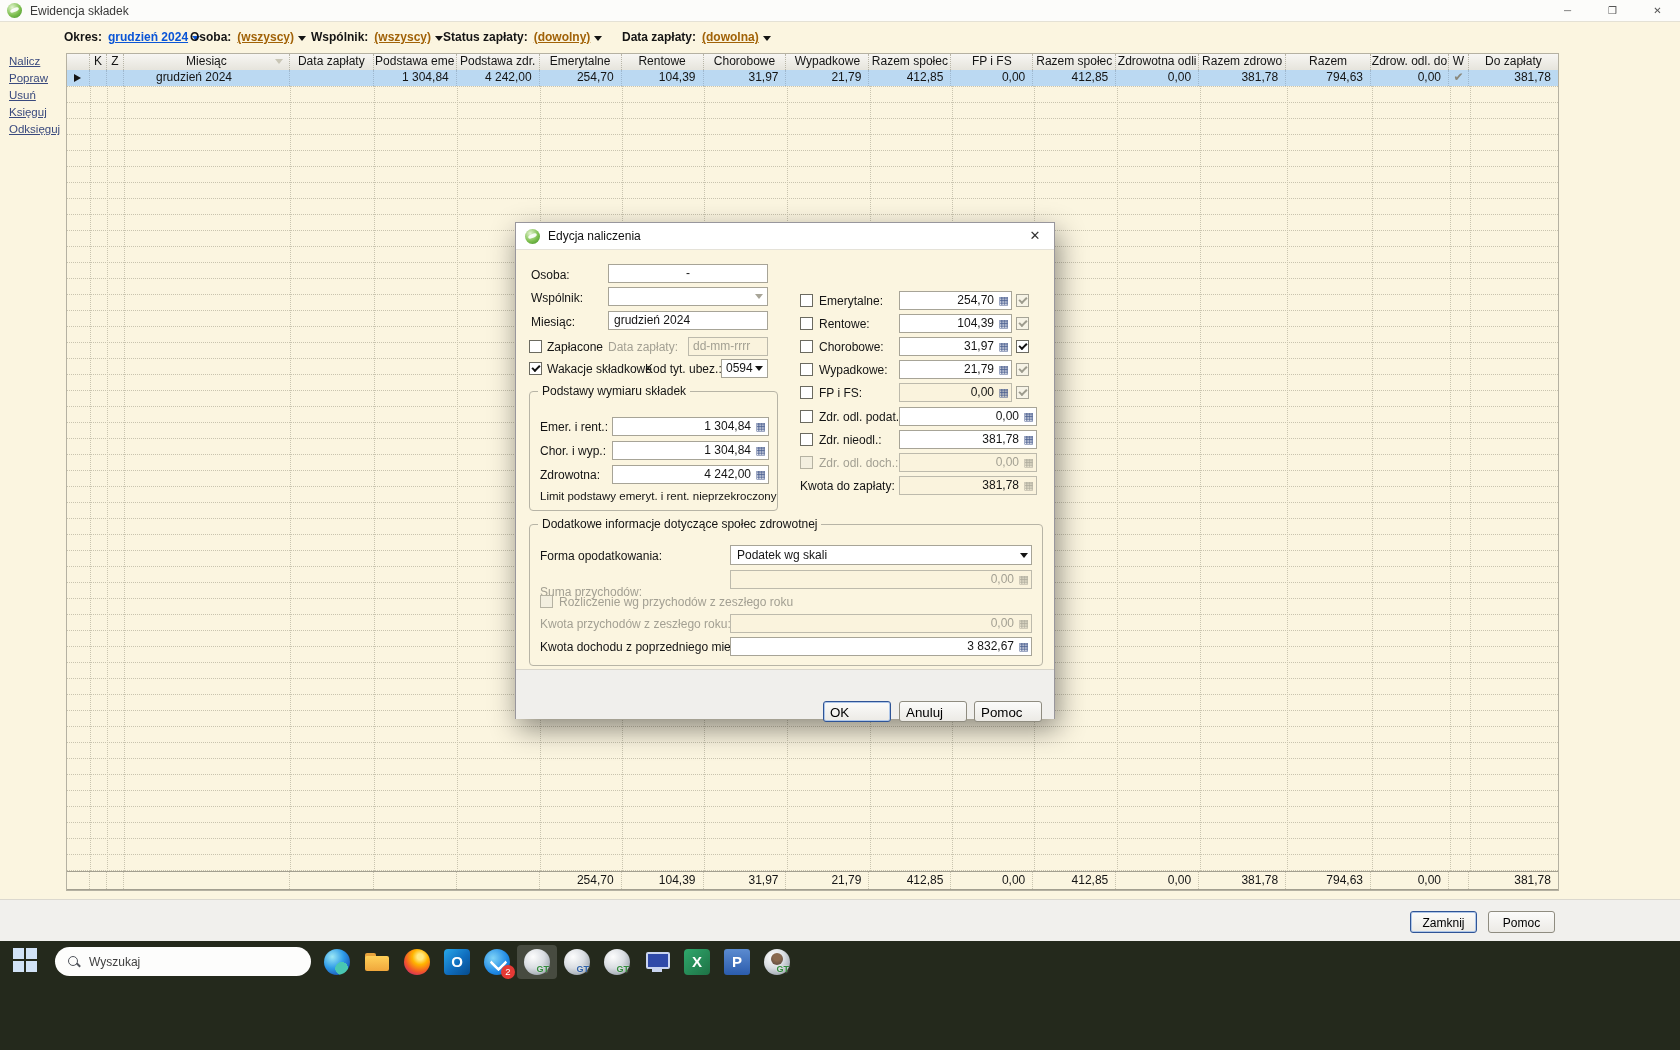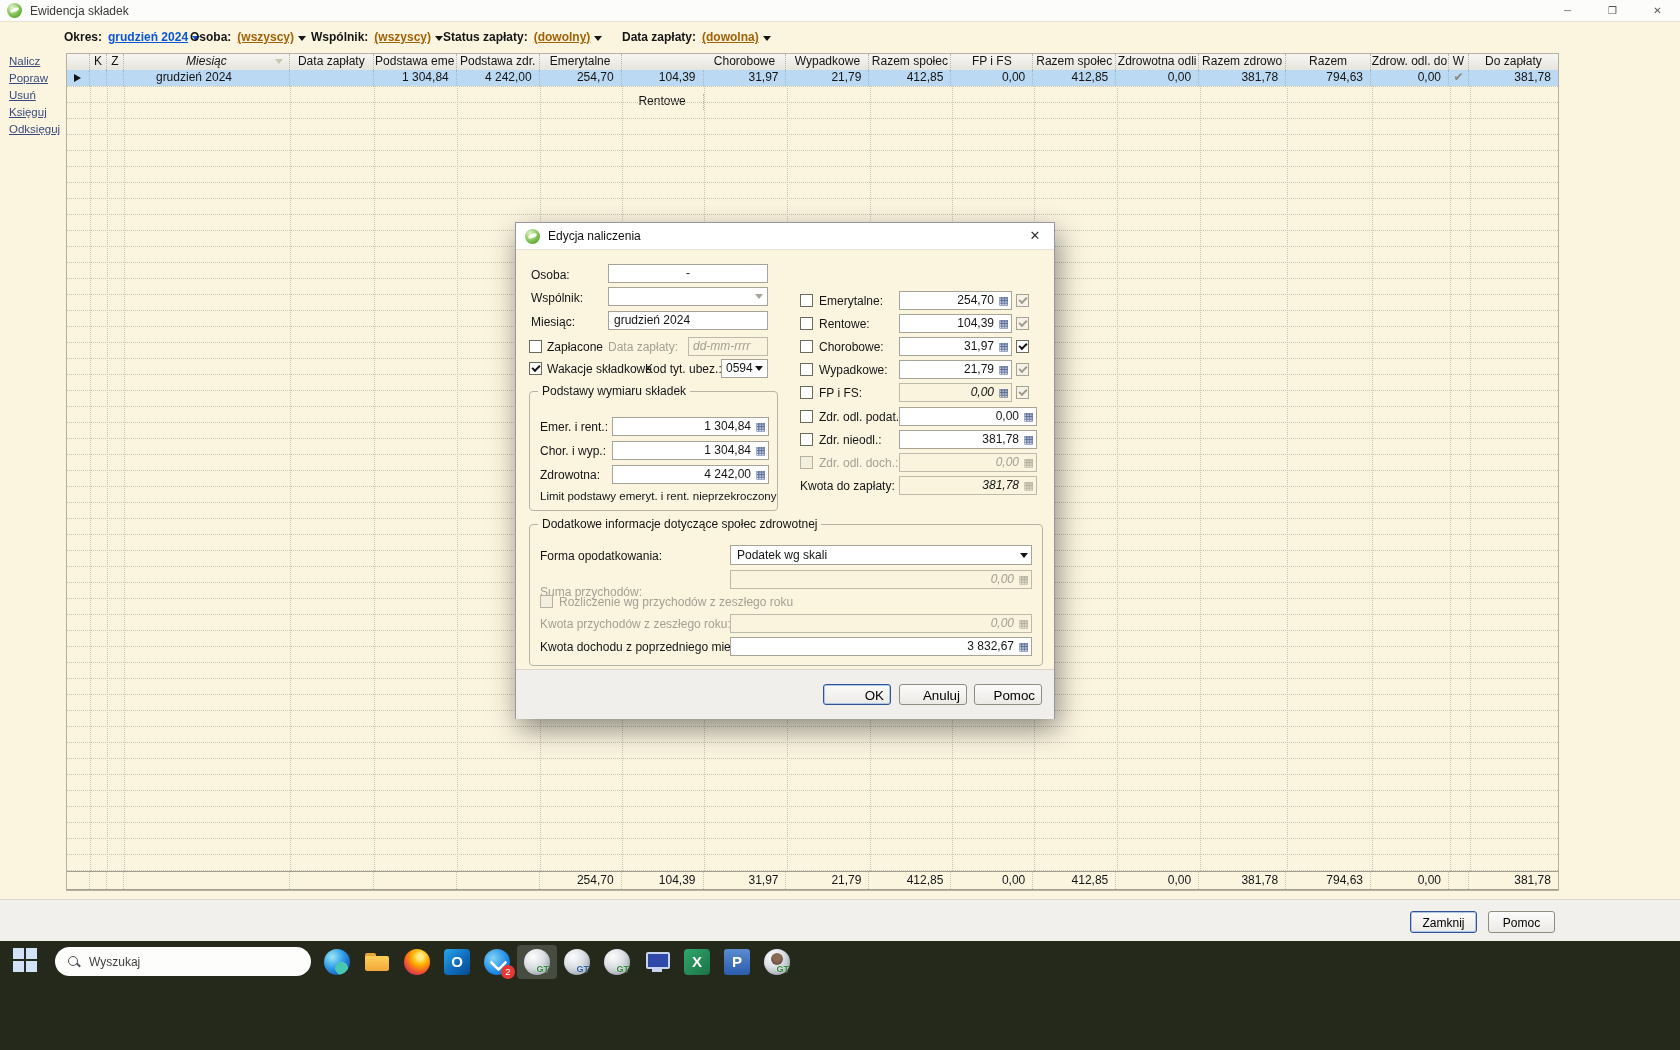--- a/index.html
+++ b/index.html
@@ -66,38 +66,38 @@
              border-bottom:1px solid #E5E2D8;display:flex;align-items:center;}
   .dlg-title .gt-ico{margin-left:9px;}
   .dlg-title-text{margin-left:8px;color:#111;}
   .dlg-close{position:absolute;right:10px;top:4px;width:18px;height:18px;text-align:center;
              line-height:18px;color:#333;font-size:13px;cursor:pointer;}
   .dlabel{position:absolute;white-space:nowrap;}
   .dlabel.dim{color:#A3A093;}
   .field{position:absolute;height:19px;background:#fff;border:1px solid #A7A497;box-sizing:border-box;
          line-height:17px;overflow:hidden;white-space:nowrap;}
   .field.num{text-align:right;padding-right:17px;}
-  .field.dis{background:#FAF3DD;border-color:#BDBAAC;font-style:italic;}
+  .field.dis{background:#FAF3DD;border-color:#BDBAAC;}
   .field.dimtxt{color:#A3A093;}
   .calc{position:absolute;right:2px;top:1px;font-size:11px;line-height:15px;color:#44598C;}
   .calc.gray{color:#ABA89A;}
   .cb{position:absolute;width:13px;height:13px;background:#fff;border:1px solid #6B6A60;box-sizing:border-box;}
   .cb.on::after,.cb.dim-on::after{content:"";position:absolute;left:2px;top:2px;width:6px;height:3px;
        border-left:2px solid #111;border-bottom:2px solid #111;transform:rotate(-45deg);}
   .cb.dim-on{border-color:#A5A396;background:#F6F3E6;}
   .cb.dim-on::after{border-color:#9D9B8D;}
   .cb.dis{background:#F3EFDF;border-color:#B5B2A2;}
   .groupbox{position:absolute;border:1px solid #B7B4A6;border-radius:4px;}
   .gb-legend{position:absolute;top:-8px;left:8px;background:#FBF5E0;padding:0 4px;white-space:nowrap;}
   .combo-arrow{position:absolute;right:5px;top:7px;width:0;height:0;border-left:4px solid transparent;
                border-right:4px solid transparent;border-top:5px solid #141414;}
   .combo-arrow.gray{border-top-color:#A8A598;}
   .dstrip{position:absolute;left:0;top:446px;width:100%;height:49px;background:#F0EFEC;
           border-top:1px solid #D8D5CB;}
-  .dbtn{position:absolute;top:14px;width:68px;height:21px;text-align:right;line-height:20px;
+  .dbtn{position:absolute;top:31px;width:68px;height:21px;text-align:left;line-height:20px;
         background:linear-gradient(#FBFBFA,#ECEAE5);border:1px solid #8F8C80;border-radius:3px;cursor:pointer;}
   .dbtn.default{border-color:#2F5496;box-shadow:inset 0 0 0 1px #AEC6E8;}
   .sk-row{position:absolute;left:0;width:100%;height:20px;}
   .sk-cb{left:284px;top:3px;}
   .sk-label{position:absolute;left:303px;top:3px;white-space:nowrap;}
   .sk-label.dim{color:#A3A093;}
   .sk-field{left:383px;top:0;width:113px;}
   .sk-field.wide{width:138px;}
   .sk-ws{left:500px;top:3px;}
   
@@ -192,26 +192,26 @@
   <a class="side-link" style="top:72px">Popraw</a>
   <a class="side-link" style="top:89px">Usuń</a>
   <a class="side-link" style="top:106px">Księguj</a>
   <a class="side-link" style="top:123px">Odksięguj</a>
 
   <div class="table" id="table">
       <div class="thead">
         <div class="hcell" style="width: 23px;"></div>
         <div class="hcell" style="width: 17px;">K</div>
         <div class="hcell" style="width: 17px;">Z</div>
-        <div class="hcell" style="width: 166px; font-style: italic;">Miesiąc<span class="sort-tri"></span></div>
+        <div class="hcell" style="width: 166px;">Miesiąc<span class="sort-tri"></span></div>
         <div class="hcell" style="width: 84px;">Data zapłaty</div>
         <div class="hcell" style="width: 83px;">Podstawa eme</div>
         <div class="hcell" style="width: 83px;">Podstawa zdr.</div>
         <div class="hcell" style="width: 82px;">Emerytalne</div>
-        <div class="hcell" style="width: 82px; margin-top: 40px;">Rentowe</div>
+        <div class="hcell" style="width: 82px;">Rentowe</div>
         <div class="hcell" style="width: 83px;">Chorobowe</div>
         <div class="hcell" style="width: 83px;">Wypadkowe</div>
         <div class="hcell" style="width: 82px;">Razem społec</div>
         <div class="hcell" style="width: 82px;">FP i FS</div>
         <div class="hcell" style="width: 83px;">Razem społec</div>
         <div class="hcell" style="width: 83px;">Zdrowotna odli</div>
         <div class="hcell" style="width: 87px;">Razem zdrowo</div>
         <div class="hcell" style="width: 85px;">Razem</div>
         <div class="hcell" style="width: 78px;">Zdrow. odl. do</div>
         <div class="hcell" style="width: 20px;">W</div>

